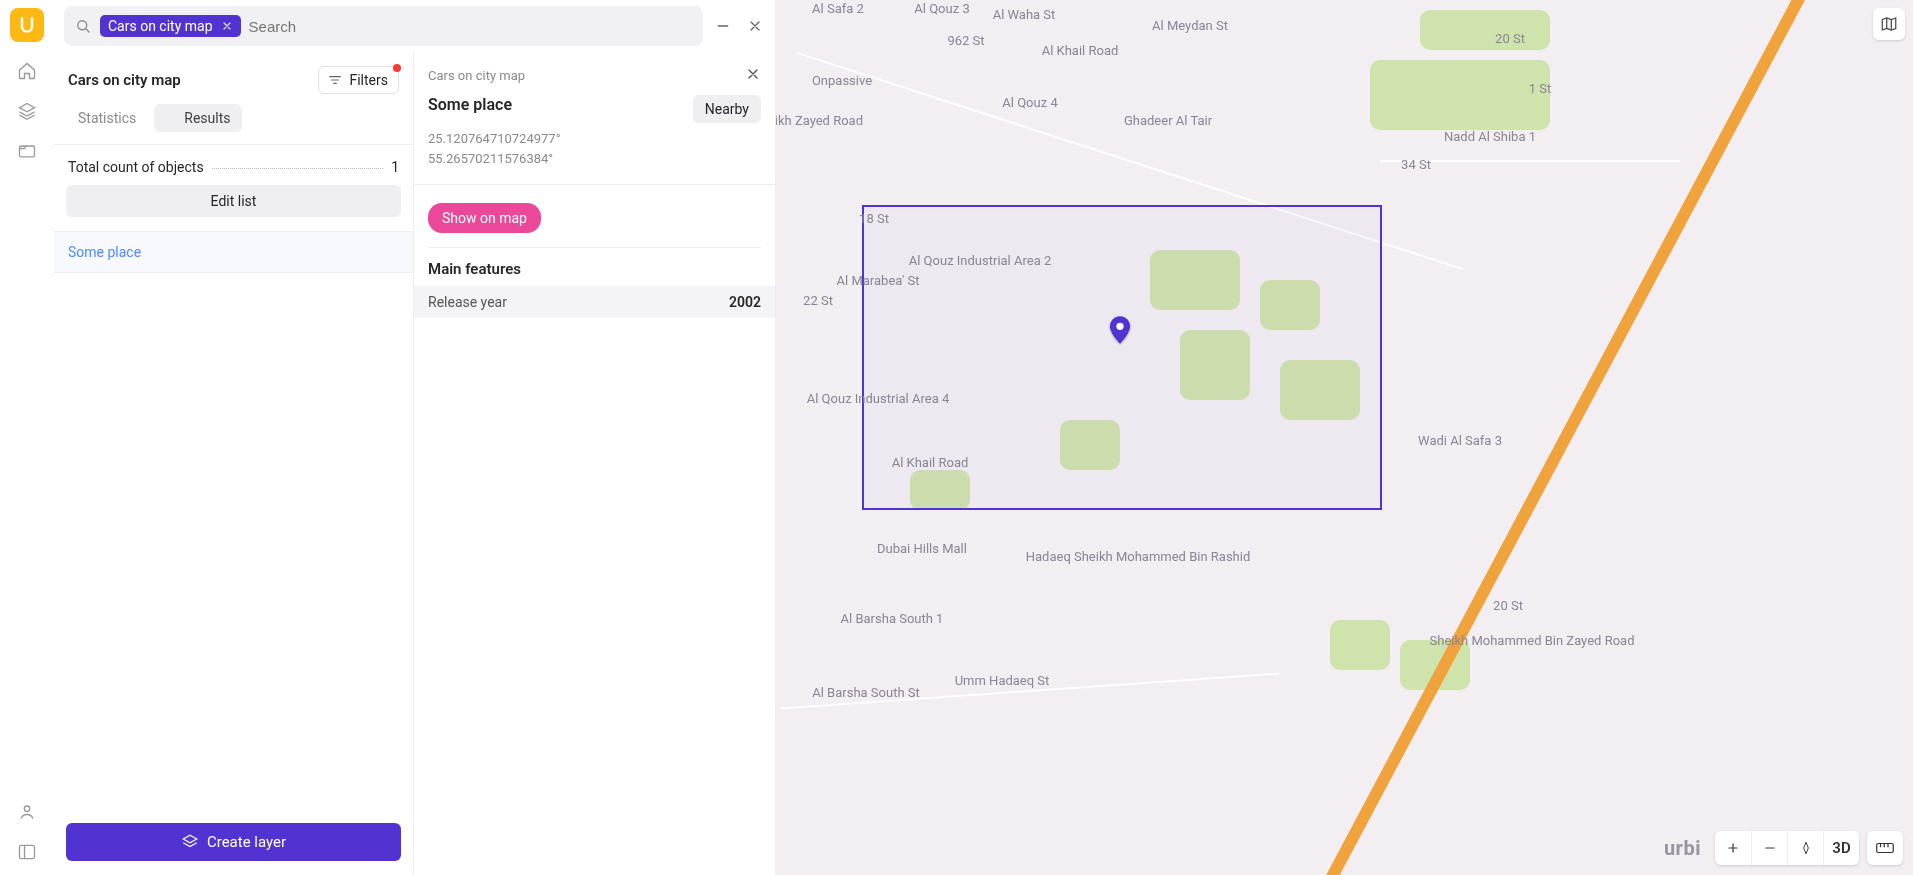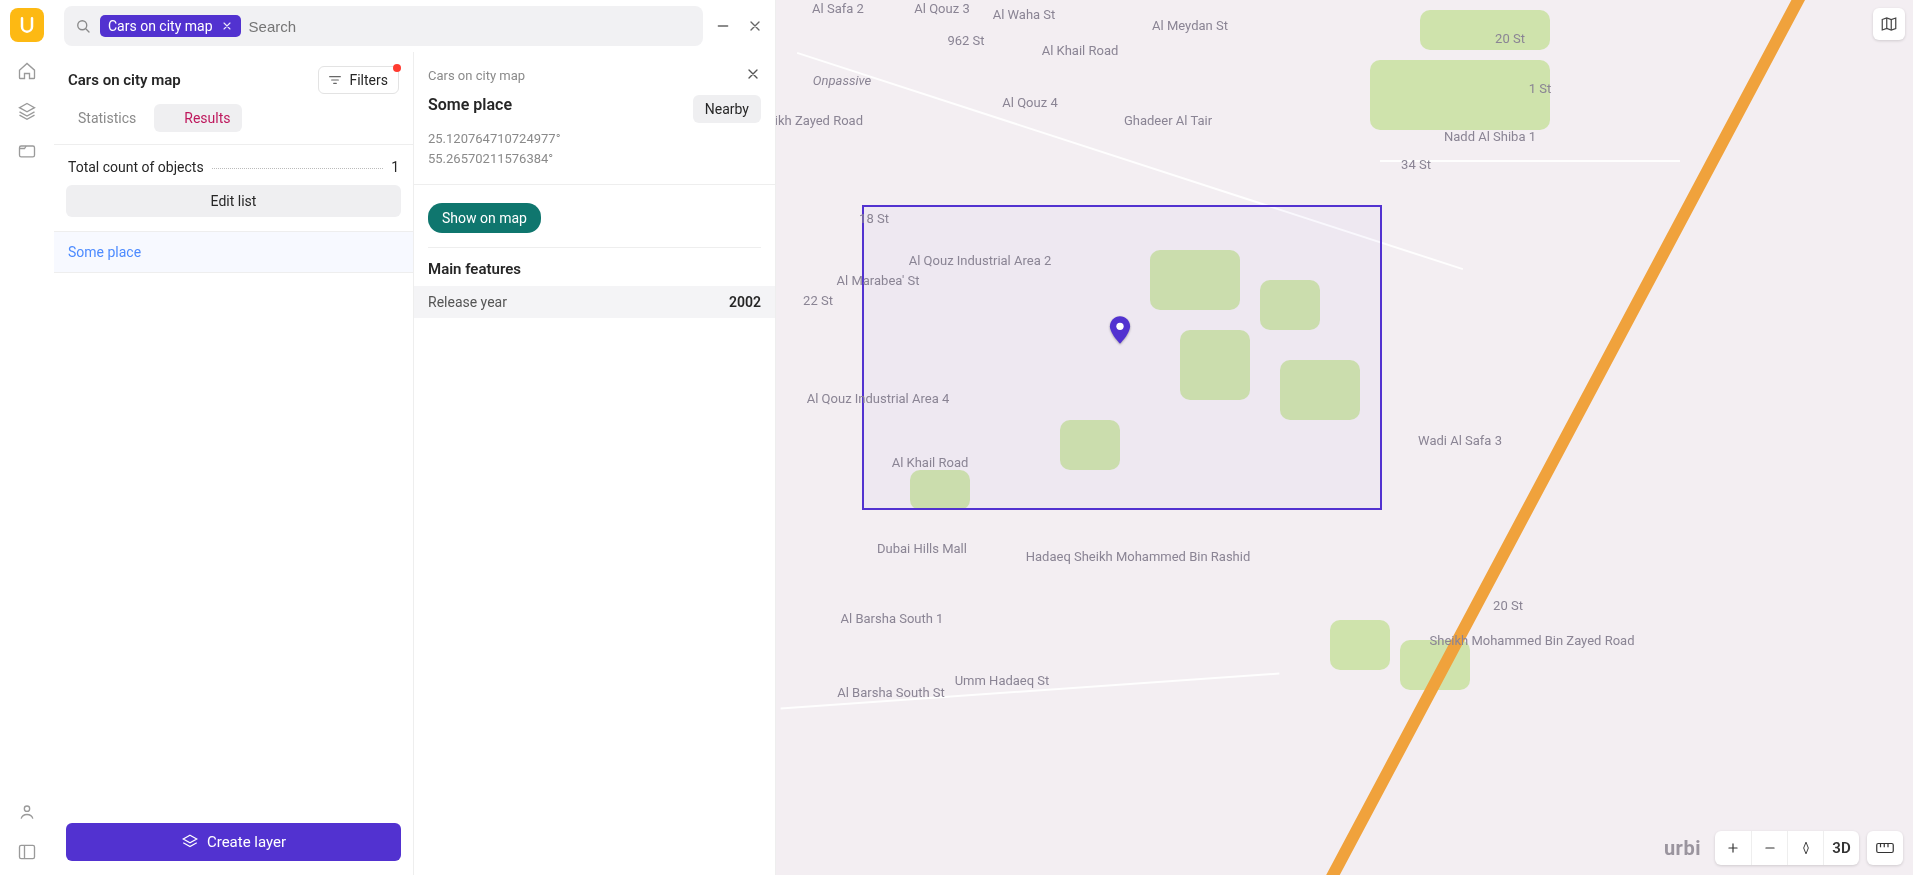--- a/index.html
+++ b/index.html
@@ -29,21 +29,21 @@
   .col-left { width: 360px; border-right: 1px solid #eee; display: flex; flex-direction: column; }
   .col-right { flex: 1; display: flex; flex-direction: column; }
 
   .col-head { padding: 14px 14px 0 14px; display: flex; align-items: center; justify-content: space-between; }
   .col-title { font-weight: 600; font-size: 15px; }
   .filters-btn { position: relative; border: 1px solid #e3e3e3; border-radius: 6px; padding: 5px 10px 5px 8px; display: flex; align-items: center; gap: 6px; font-size: 14px; cursor: pointer; background:#fff;}
   .filters-btn .dot { position: absolute; top: -3px; right: -3px; width: 8px; height: 8px; background: #ff3b30; border-radius: 50%; }
 
   .tabs { display: flex; gap: 6px; padding: 10px 12px 12px 12px; border-bottom: 1px solid #eee; }
   .tab { padding: 6px 12px; border-radius: 6px; color: #8a8a8a; cursor: pointer; font-size:14px;}
-  .tab.active { background: #efeff1; color: #be185d; padding-left: 30px; }
+  .tab.active { background: #efeff1; color: #404040; padding-left: 30px; }
 
   .count-row { display: flex; align-items: baseline; padding: 14px 14px 10px 14px; gap: 8px; }
   .count-label { white-space: nowrap; }
   .dots { flex: 1; border-bottom: 1px dotted #bbb; position: relative; top: -3px; }
   .count-val { }
 
   .edit-list { margin: 0 12px 14px 12px; background: #efeff1; border-radius: 6px; text-align: center; padding: 8px 0; cursor: pointer; }
 
   .list { border-top: 1px solid #eee; }
   .list-item { padding: 12px 14px; color: #4d8bff; cursor: pointer; background:#f7f9ff; border-bottom:1px solid #eee;}
@@ -51,21 +51,21 @@
   .create-layer { margin: auto 12px 14px 12px; background: #5232d0; color: #fff; border-radius: 6px; text-align: center; padding: 10px 0; cursor: pointer; display:flex; align-items:center; justify-content:center; gap:8px; font-size:15px;}
 
   
   .detail-head { padding: 14px 14px 0 14px; display: flex; align-items: center; justify-content: space-between; color: #8a8a8a; font-size: 13px; }
   .close-x { cursor: pointer; color:#555; }
   .place-row { padding: 10px 14px 0 14px; display: flex; align-items: flex-start; justify-content: space-between; gap:10px;}
   .place-title { font-weight: 600; font-size: 16px; }
   .nearby-btn { background: #efeff1; border-radius: 6px; padding: 6px 12px; cursor: pointer; }
   .coords { padding: 6px 14px 16px 14px; color: #8a8a8a; font-size: 13px; line-height: 1.5; border-bottom: 1px solid #eee;}
   .show-map { margin: 18px 14px 14px 14px; }
-  .show-map-btn { background: #0f766e; color:#fff; border-radius: 14px; padding: 7px 14px; display:inline-block; cursor:pointer; }
+  .show-map-btn { background: #ec4899; color:#fff; border-radius: 14px; padding: 7px 14px; display:inline-block; cursor:pointer; }
   .hr { border-top:1px solid #eee; margin: 0 14px 12px 14px;}
   .section-title { font-weight:600; padding: 0 14px 8px 14px; font-size:15px;}
   .kv { display:flex; justify-content:space-between; padding: 8px 14px; }
   .kv.alt { background:#f4f4f6; }
   .kv .k { color:#555; }
   .kv .v { font-weight:600; }
 
   
   .map { flex: 1; position: relative; background: #f3eef2; overflow: hidden; }
 
@@ -286,37 +286,37 @@
       <svg width="18" height="14" viewBox="0 0 24 16">
           <rect x="1" y="2" width="22" height="12" rx="2" stroke="#333" stroke-width="1.6" fill="none"></rect>
           <path d="M6 2v5M11 2v5M16 2v5" stroke="#333" stroke-width="1.6"></path>
         </svg>
     </div>
   </div>
 <div class="map-label" style="left: 62px; top: 8px;">Al Safa 2</div>
     <div class="map-label" style="left: 166px; top: 8px;">Al Qouz 3</div>
     <div class="map-label" style="left: 248px; top: 14px;">Al Waha St</div>
     <div class="map-label" style="left: 414px; top: 25px;">Al Meydan St</div>
-    <div class="map-label" style="left: 66px; top: 80px; font-style: italic;">Onpassive</div>
+    <div class="map-label" style="left: 66px; top: 80px;">Onpassive</div>
     <div class="map-label" style="left: 254px; top: 102px;">Al Qouz 4</div>
     <div class="map-label" style="left: 392px; top: 120px;">Ghadeer Al Tair</div>
     <div class="map-label" style="left: 714px; top: 128px; margin-top: 8px;">Nadd Al Shiba 1</div>
     <div class="map-label" style="left: 764px; top: 88px;">1 St</div>
     <div class="map-label" style="left: 734px; top: 38px;">20 St</div>
     <div class="map-label" style="left: 640px; top: 164px;">34 St</div>
     <div class="map-label" style="left: 98px; top: 218px;">18 St</div>
     <div class="map-label" style="left: 42px; top: 300px;">22 St</div>
     <div class="map-label" style="left: 102px; top: 280px;">Al Marabea' St</div>
     <div class="map-label" style="left: 154px; top: 462px;">Al Khail Road</div>
     <div class="map-label" style="left: 304px; top: 50px;">Al Khail Road</div>
     <div class="map-label" style="left: 204px; top: 260px;">Al Qouz Industrial Area 2</div>
     <div class="map-label" style="left: 102px; top: 398px;">Al Qouz Industrial Area 4</div>
     <div class="map-label" style="left: 684px; top: 440px;">Wadi Al Safa 3</div>
     <div class="map-label" style="left: 146px; top: 548px;">Dubai Hills Mall</div>
     <div class="map-label" style="left: 362px; top: 556px;">Hadaeq Sheikh Mohammed Bin Rashid</div>
     <div class="map-label" style="left: 116px; top: 618px;">Al Barsha South 1</div>
-    <div class="map-label" style="left: 90px; top: 692px; margin-left: 25px;">Al Barsha South St</div>
+    <div class="map-label" style="left: 90px; top: 692px;">Al Barsha South St</div>
     <div class="map-label" style="left: 226px; top: 680px;">Umm Hadaeq St</div>
     <div class="map-label" style="left: 32px; top: 120px;">Sheikh Zayed Road</div>
     <div class="map-label" style="left: 756px; top: 640px;">Sheikh Mohammed Bin Zayed Road</div>
     <div class="map-label" style="left: 732px; top: 605px;">20 St</div>
     <div class="map-label" style="left: 190px; top: 40px;">962 St</div>
   </div>
 
 </body></html>

